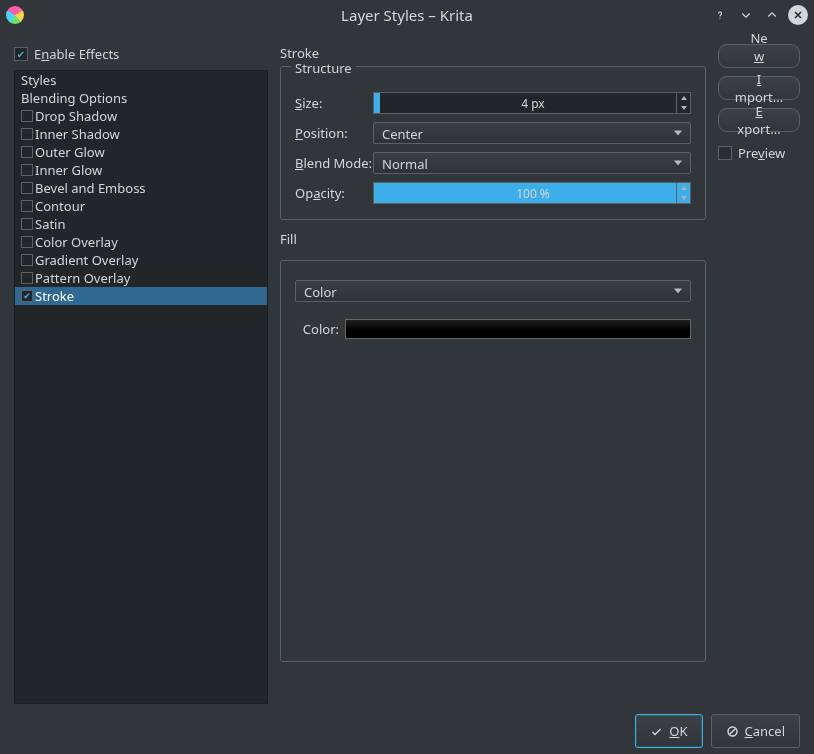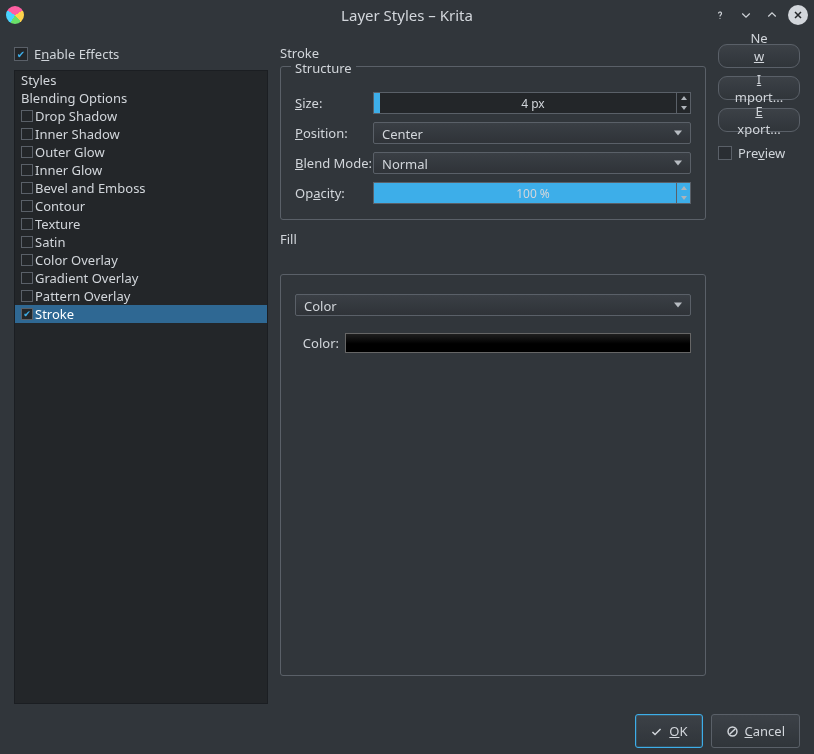--- a/index.html
+++ b/index.html
@@ -182,21 +182,20 @@
       </div>
       <div class="effects-list" id="effects-list">
           <div class="li"><span>Styles</span></div>
           <div class="li"><span>Blending Options</span></div>
           <div class="li sub"><div class="cb"></div><span>Drop Shadow</span></div>
           <div class="li sub"><div class="cb"></div><span>Inner Shadow</span></div>
           <div class="li sub"><div class="cb"></div><span>Outer Glow</span></div>
           <div class="li sub"><div class="cb"></div><span>Inner Glow</span></div>
           <div class="li sub"><div class="cb"></div><span>Bevel and Emboss</span></div>
           <div class="li sub"><div class="cb"></div><span>Contour</span></div>
-          <div class="li sub"><div class="cb"></div><span>Texture</span></div>
           <div class="li sub"><div class="cb"></div><span>Satin</span></div>
           <div class="li sub"><div class="cb"></div><span>Color Overlay</span></div>
           <div class="li sub"><div class="cb"></div><span>Gradient Overlay</span></div>
           <div class="li sub"><div class="cb"></div><span>Pattern Overlay</span></div>
           <div class="li sub sel"><div class="cb">✔</div><span>Stroke</span></div>
         </div>
     </div>
 
     <div class="center-col">
       <div class="section-title">Stroke</div>
@@ -247,21 +246,21 @@
                 </div>
                 <div class="stepper">
                   <div class="tri-dn"></div>
                 </div>
               </div>
           </div>
         </div>
       </div>
 
       <div class="section-title" style="margin-top:2px;">Fill</div>
-      <div class="group fill-group" style="margin-top:26px;">
+      <div class="group fill-group" style="margin-top:12px;">
         <div class="field-row" style="margin-top:0;">
           <div class="field-ctrl combo">
             <span>Color</span>
               <div class="caret"></div>
           </div>
         </div>
         <div class="field-row" style="margin-top:14px;">
           <div class="color-label">Color:</div>
           <div class="swatch" id="color-swatch" style="background: rgb(0, 0, 0);"></div>
         </div>

